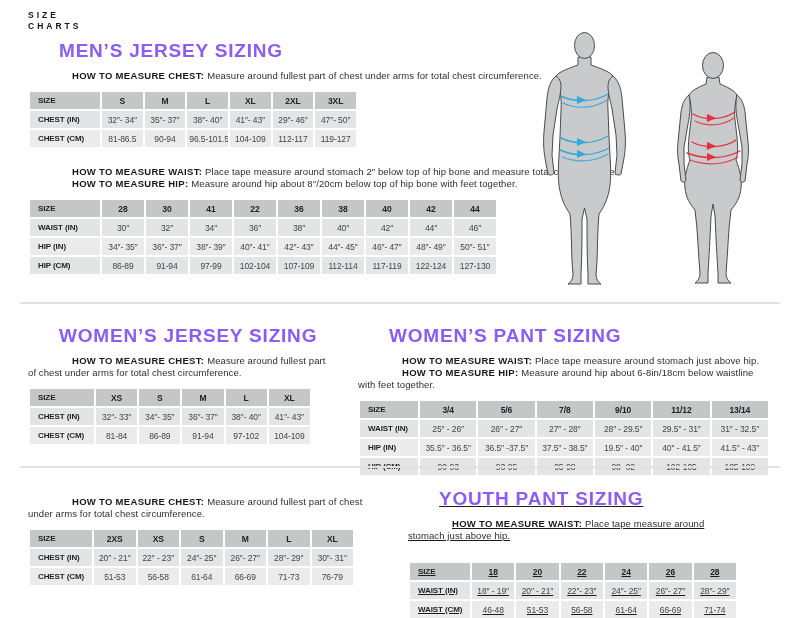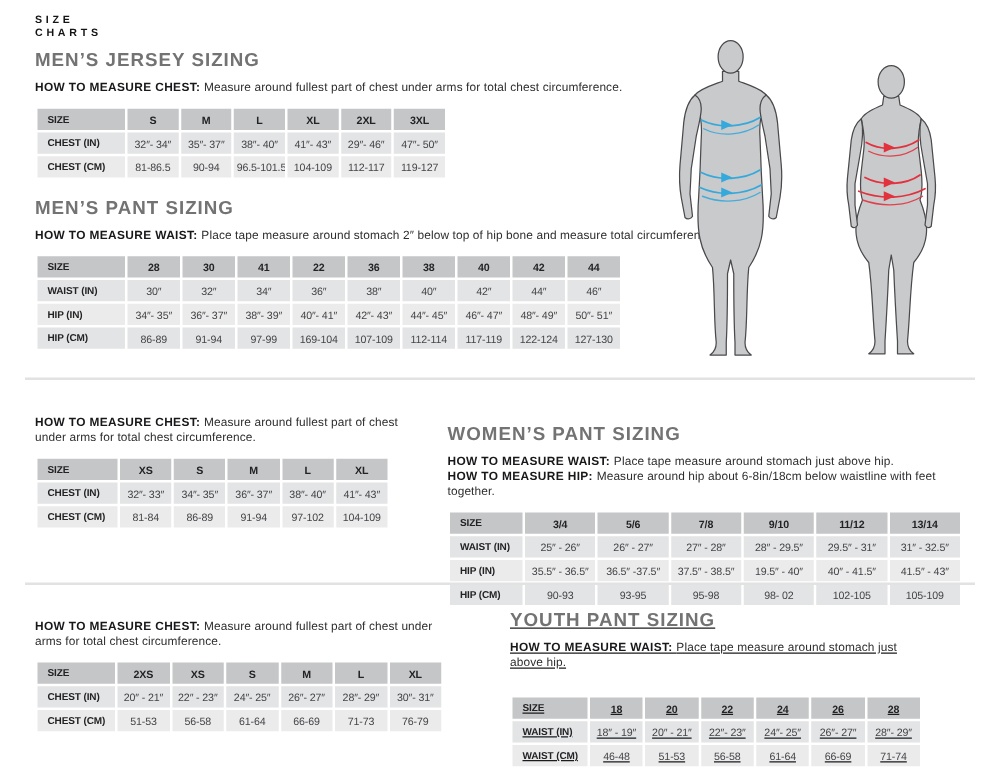--- a/index.html
+++ b/index.html
@@ -7,25 +7,25 @@
   body {
     position:relative; width:800px; height:618px; overflow:hidden;
     font-family:"Liberation Sans", sans-serif; color:#1c1c1e;
   }
   .brand {
     position:absolute; left:28px; top:10px;
     font-size:8.5px; font-weight:bold; letter-spacing:3px; line-height:11px; color:#141414;
   }
   .section { position:absolute; }
   .section h2 {
-    font-size:15px; font-weight:bold; letter-spacing:0.8px; color:#737373;
+    font-size:19px; font-weight:bold; letter-spacing:0.8px; color:#8b5cf6;margin-left:31px;
   }
   .howto { margin-top:8px; }
   .howto-line { font-size:9.5px; line-height:12px; color:#2d2d2f; letter-spacing:0.1px; }
-  .howto-label { font-weight:bold; letter-spacing:0.3px; color:#18181a; }
+  .howto-label { font-weight:bold; letter-spacing:0.3px; color:#18181a;margin-left:44px; }
   .tbl { margin-top:8px; }
   .tbl table {
     width:100%; table-layout:fixed; border-collapse:separate; border-spacing:2px;
   }
   .tbl th, .tbl td {
     height:17px; padding:0 2px; text-align:center; vertical-align:middle;
     font-size:8.5px; letter-spacing:-0.1px; overflow:hidden; white-space:nowrap;
   }
   .tbl th { background:var(--table-header-bg,#C5C6C7); font-weight:bold; color:#232325; }
   .tbl tbody tr:nth-child(odd) td { background:var(--table-row-bg,#E3E4E5); }
@@ -103,23 +103,23 @@
             <td>104-109</td>
             <td>112-117</td>
             <td>119-127</td>
           </tr>
         </tbody>
       </table>
     </div>
 </div>
 
 <div class="section" style="left:28px; top:158px; width:740px;">
-  <h2>MEN’S PANT SIZING</h2>
   <div class="howto">
       <div class="howto-line"><span class="howto-label">HOW TO MEASURE WAIST: </span><span class="howto-text">Place tape measure around stomach 2″ below top of hip bone and measure total circumference.</span></div>
+      <div class="howto-line"><span class="howto-label">HOW TO MEASURE HIP: </span><span class="howto-text">Measure around hip about 8″/20cm below top of hip bone with feet together.</span></div>
     </div>
   <div class="tbl tbl-mp">
       <table>
         <thead>
           <tr>
             <th>SIZE</th>
             <th>28</th>
             <th>30</th>
             <th>41</th>
             <th>22</th>
@@ -153,35 +153,36 @@
             <td>44″- 45″</td>
             <td>46″- 47″</td>
             <td>48″- 49″</td>
             <td>50″- 51″</td>
           </tr>
           <tr>
             <td>HIP (CM)</td>
             <td>86-89</td>
             <td>91-94</td>
             <td>97-99</td>
-            <td>169-104</td>
+            <td>102-104</td>
             <td>107-109</td>
             <td>112-114</td>
             <td>117-119</td>
             <td>122-124</td>
             <td>127-130</td>
           </tr>
         </tbody>
       </table>
     </div>
 </div>
 
 <div class="divider" style="top:302px;"></div>
 
 <div class="section" style="left:28px; top:325px; width:302px;">
+  <h2>WOMEN’S JERSEY SIZING</h2>
   <div class="howto">
       <div class="howto-line"><span class="howto-label">HOW TO MEASURE CHEST: </span><span class="howto-text">Measure around fullest part of chest under arms for total chest circumference.</span></div>
     </div>
   <div class="tbl tbl-wj">
       <table>
         <thead>
           <tr>
             <th>SIZE</th>
             <th>XS</th>
             <th>S</th>
@@ -205,21 +206,21 @@
             <td>86-89</td>
             <td>91-94</td>
             <td>97-102</td>
             <td>104-109</td>
           </tr>
         </tbody>
       </table>
     </div>
 </div>
 
-<div class="section" style="left:358px; top:339px; width:412px;">
+<div class="section" style="left:358px; top:325px; width:412px;">
   <h2>WOMEN’S PANT SIZING</h2>
   <div class="howto">
       <div class="howto-line"><span class="howto-label">HOW TO MEASURE WAIST: </span><span class="howto-text">Place tape measure around stomach just above hip.</span></div>
       <div class="howto-line"><span class="howto-label">HOW TO MEASURE HIP: </span><span class="howto-text">Measure around hip about 6-8in/18cm below waistline with feet together.</span></div>
     </div>
   <div class="tbl tbl-wp">
       <table>
         <thead>
           <tr>
             <th>SIZE</th>

